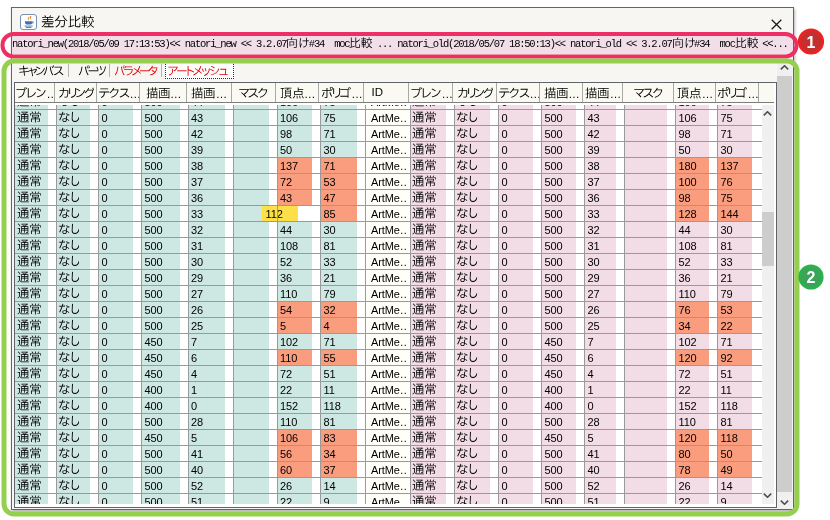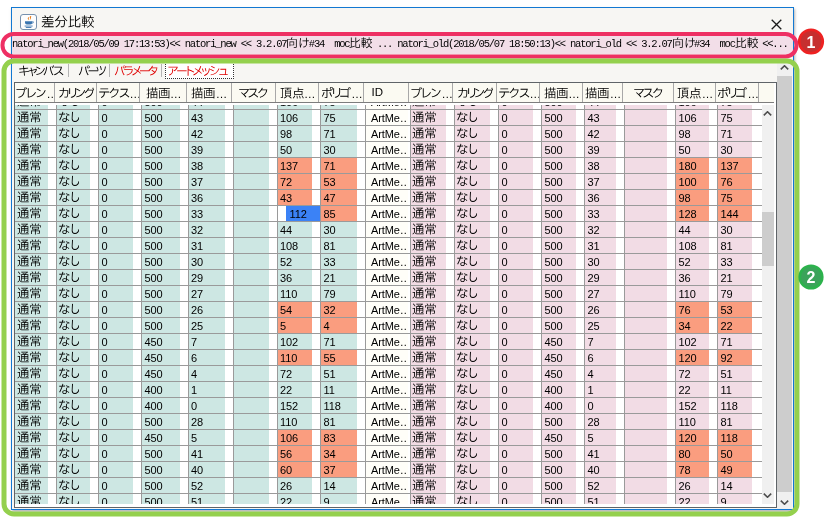--- a/index.html
+++ b/index.html
@@ -460,21 +460,21 @@
             <div class="cd" style="left:0.0px;width:33.0px;background:#cde7e3"><svg class="jp" style="vertical-align:-1.85px" width="26.7" height="12.5" viewBox="0 -10.4 26 12.2">
                 <use href="#t_tsujo"></use>
               </svg></div>
             <div class="cd" style="left:41.0px;width:34.0px;background:#cde7e3"><svg class="jp" style="vertical-align:-1.85px" width="20.5" height="12.5" viewBox="0 -10.4 20 12.2">
                 <use href="#t_nashi"></use>
               </svg></div>
             <div class="cd" style="left:83.0px;width:35.0px;background:#cde7e3"><span class="nm">0</span></div>
             <div class="cd" style="left:126.0px;width:38.5px;background:#cde7e3"><span class="nm">500</span></div>
             <div class="cd" style="left:172.5px;width:37.0px;background:#cde7e3"><span class="nm">33</span></div>
             <div class="cd" style="left:217.5px;width:36.0px;background:#cde7e3"></div>
-            <div class="cd" style="left:271px;width:35.5px;background:#3b82f6"><span class="nm">112</span></div>
+            <div class="cd" style="left:247px;width:35.5px;background:#fde047"><span class="nm">112</span></div>
             <div class="cd" style="left:305.0px;width:37.0px;background:#fa9d7f"><span class="nm">85</span></div>
             <div class="cd" style="left:350.0px;width:43.0px;background:#fffef8"><span class="nm" style="margin-left:4px">ArtMe…</span></div>
             <div class="cd" style="left:395.0px;width:36.0px;background:#f2dce5"><svg class="jp" style="vertical-align:-1.85px" width="26.7" height="12.5" viewBox="0 -10.4 26 12.2">
                 <use href="#t_tsujo"></use>
               </svg></div>
             <div class="cd" style="left:439.0px;width:36.0px;background:#f2dce5"><svg class="jp" style="vertical-align:-1.85px" width="20.5" height="12.5" viewBox="0 -10.4 20 12.2">
                 <use href="#t_nashi"></use>
               </svg></div>
             <div class="cd" style="left:483.0px;width:35.0px;background:#f2dce5"><span class="nm">0</span></div>
             <div class="cd" style="left:526.0px;width:35.0px;background:#f2dce5"><span class="nm">500</span></div>

